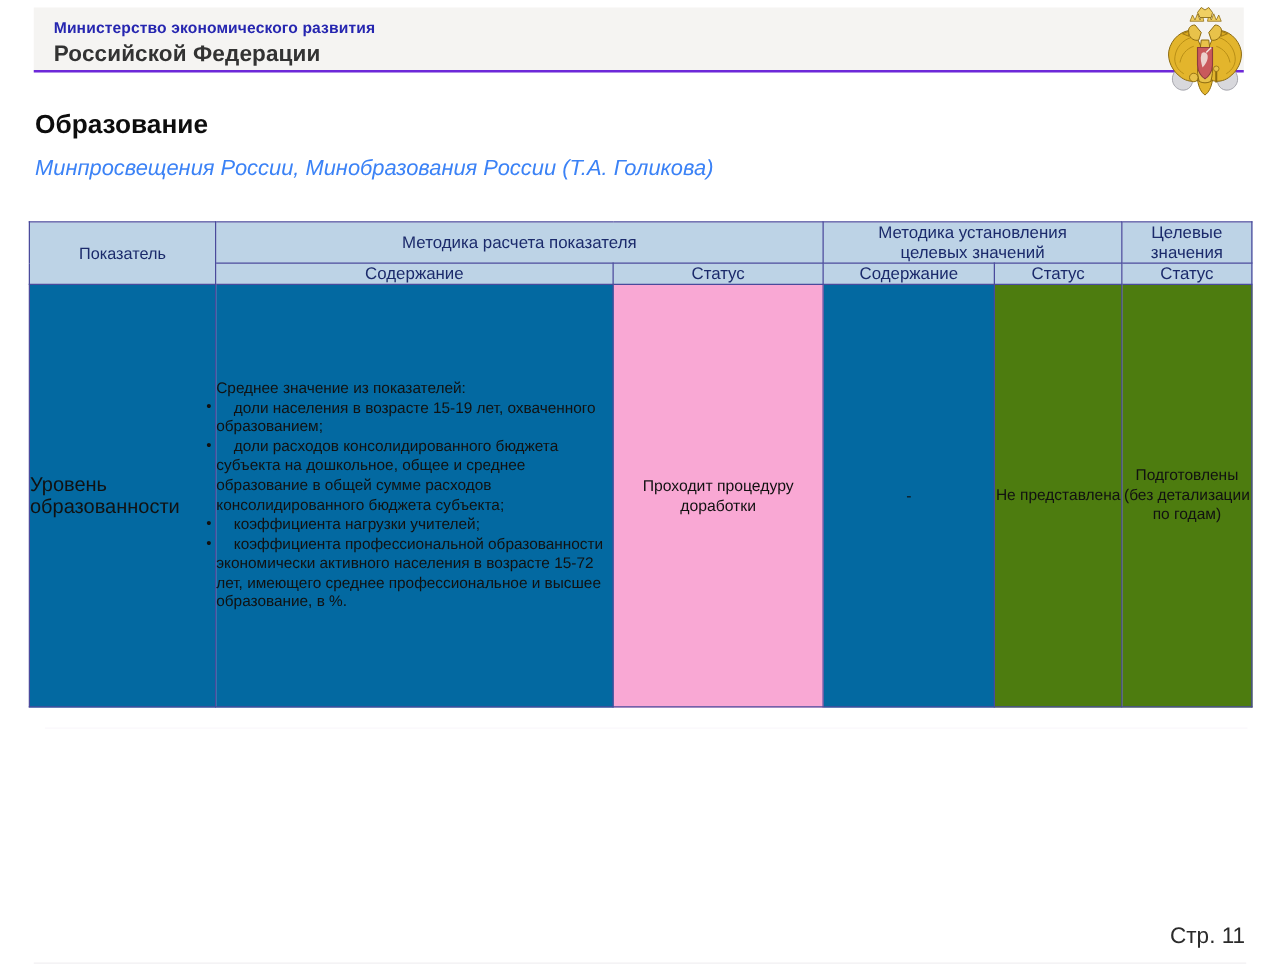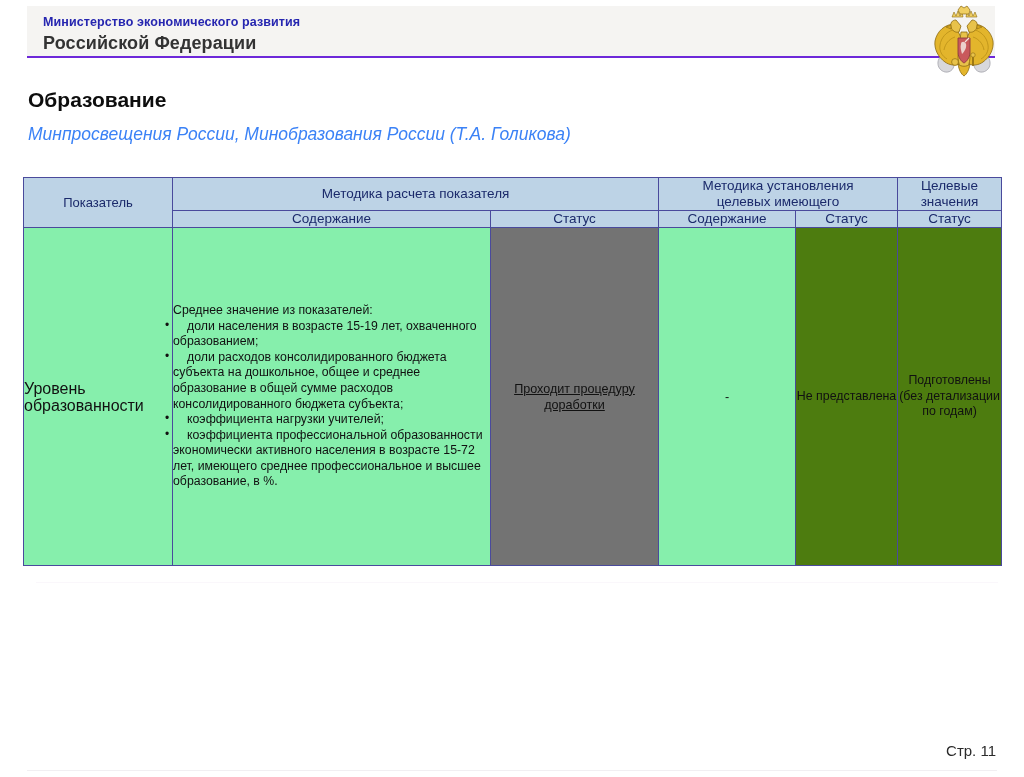--- a/index.html
+++ b/index.html
@@ -106,22 +106,22 @@
     background: #bdd3e6;
     color: #1b2a6b;
     text-align: center;
     font-size: 13.5px;
     line-height: 16px;
     padding: 4px 4px;
   }
   .h-pokaz { font-size: 13px; }
 
   
-  .c-white    { background: #86efac; }
-  .c-softblue { background: #737373; text-decoration: underline; }
+  .c-white    { background: #0369a1; }
+  .c-softblue { background: #f9a8d4; }
   .c-lav      { background: #4d7c0f; }
 
   .ind-name {
     text-align: left;
     font-size: 16px;
     line-height: 17px;
     color: #111111;
     padding: 8px 0 8px 18px;
   }
 
@@ -174,21 +174,21 @@
     padding: 6px 3px;
   }
 
   .row-body td { height: 337px; }
 
   
   .footer-page {
     position: absolute;
     right: 28px;
     bottom: 18px;
-    font-size: 15px;
+    font-size: 18px;
     color: #2b2b2b;
   }
   .bottom-rule {
     position: absolute;
     left: 27px;
     right: 27px;
     bottom: 6px;
     height: 1px;
     background: #f1eff2;
   }
@@ -258,21 +258,21 @@
       <col style="width:137px">
       <col style="width:102px">
       <col style="width:104px">
     </colgroup>
     <thead>
       <tr>
         <th class="h h-pokaz" rowspan="2">Показатель</th>
         <th class="h" colspan="2">Методика расчета показателя</th>
         <th class="h" colspan="2">
           <span>Методика установления</span><br>
-          <span>целевых имеющего</span>
+          <span>целевых значений</span>
         </th>
         <th class="h">
           <span>Целевые</span><br>
           <span>значения</span>
         </th>
       </tr>
       <tr>
         <th class="h">Содержание</th>
         <th class="h">Статус</th>
         <th class="h">Содержание</th>

